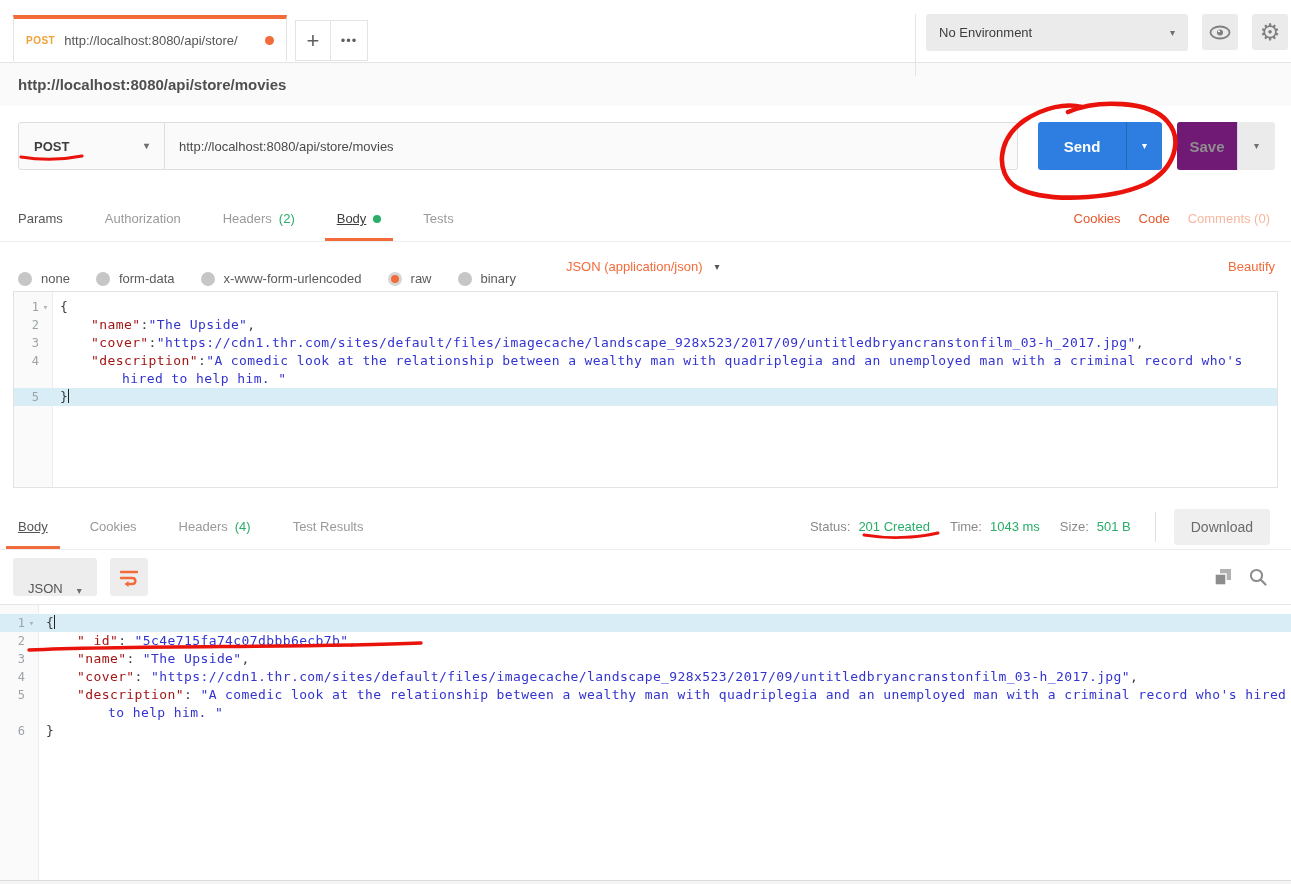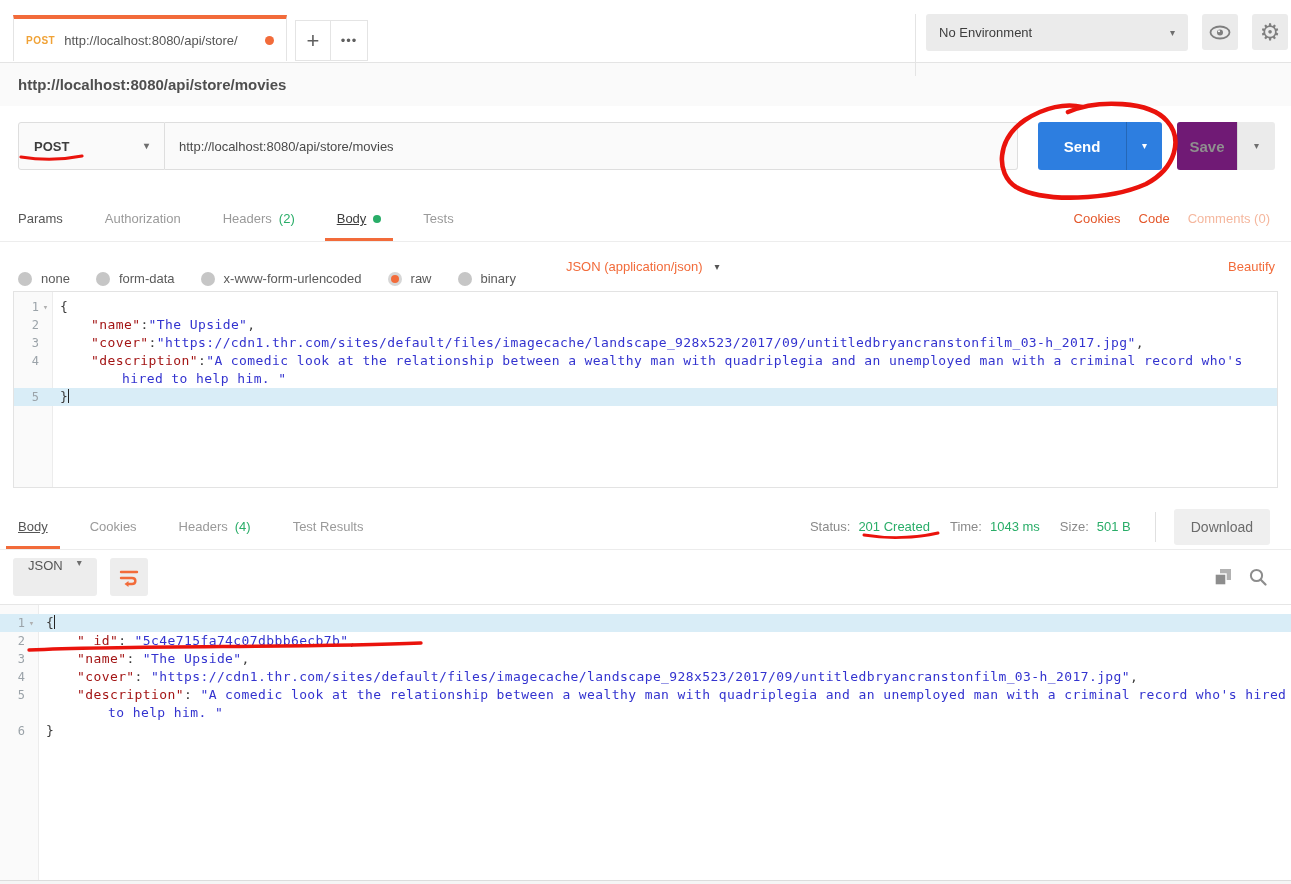--- a/index.html
+++ b/index.html
@@ -94,21 +94,21 @@
   .resp-status{margin-left:auto;display:flex;align-items:center;gap:8px;font-size:13px;}
   .st-label{color:#8a8a8a;}
   .st-value{color:var(--green);margin-right:12px;}
   .st-div{width:1px;height:30px;background:#e0e0e0;margin:0 10px 0 4px;}
   .download-btn{background:#efefef;border-radius:3px;padding:10px 17px;font-size:14px;color:#6b6b6b;
                 align-self:center;}
   .resp-toolbar{height:54px;display:flex;align-items:center;gap:13px;padding:0 24px 0 13px;}
   .viewgroup{display:flex;background:#ededed;border-radius:3px;overflow:hidden;}
   .viewseg{padding:11px 24px;font-size:13px;color:#a3a3a3;}
   .viewseg.active{color:#3d3d3d;}
-  .fmt-dd{background:#ededed;border-radius:3px;height:38px;display:flex;align-items:flex-start;gap:14px;
+  .fmt-dd{background:#ededed;border-radius:3px;height:38px;display:flex;align-items:flex-end;gap:14px;
           padding:0 15px;font-size:13px;color:#555;}
   .wrap-btn{width:38px;height:38px;background:#ededed;border-radius:3px;display:flex;
             align-items:center;justify-content:center;}
   .tool-icons{margin-left:auto;display:flex;align-items:center;gap:17px;}
   .bottom-strip{height:5px;border-top:1px solid #dcdcdc;background:#f5f5f5;}
   
   .annotations{position:absolute;left:0;top:0;width:1291px;height:884px;pointer-events:none;z-index:50;}
   .annotations path{stroke:var(--annotation_red);fill:none;stroke-linecap:round;}
 </style>
 </head>

